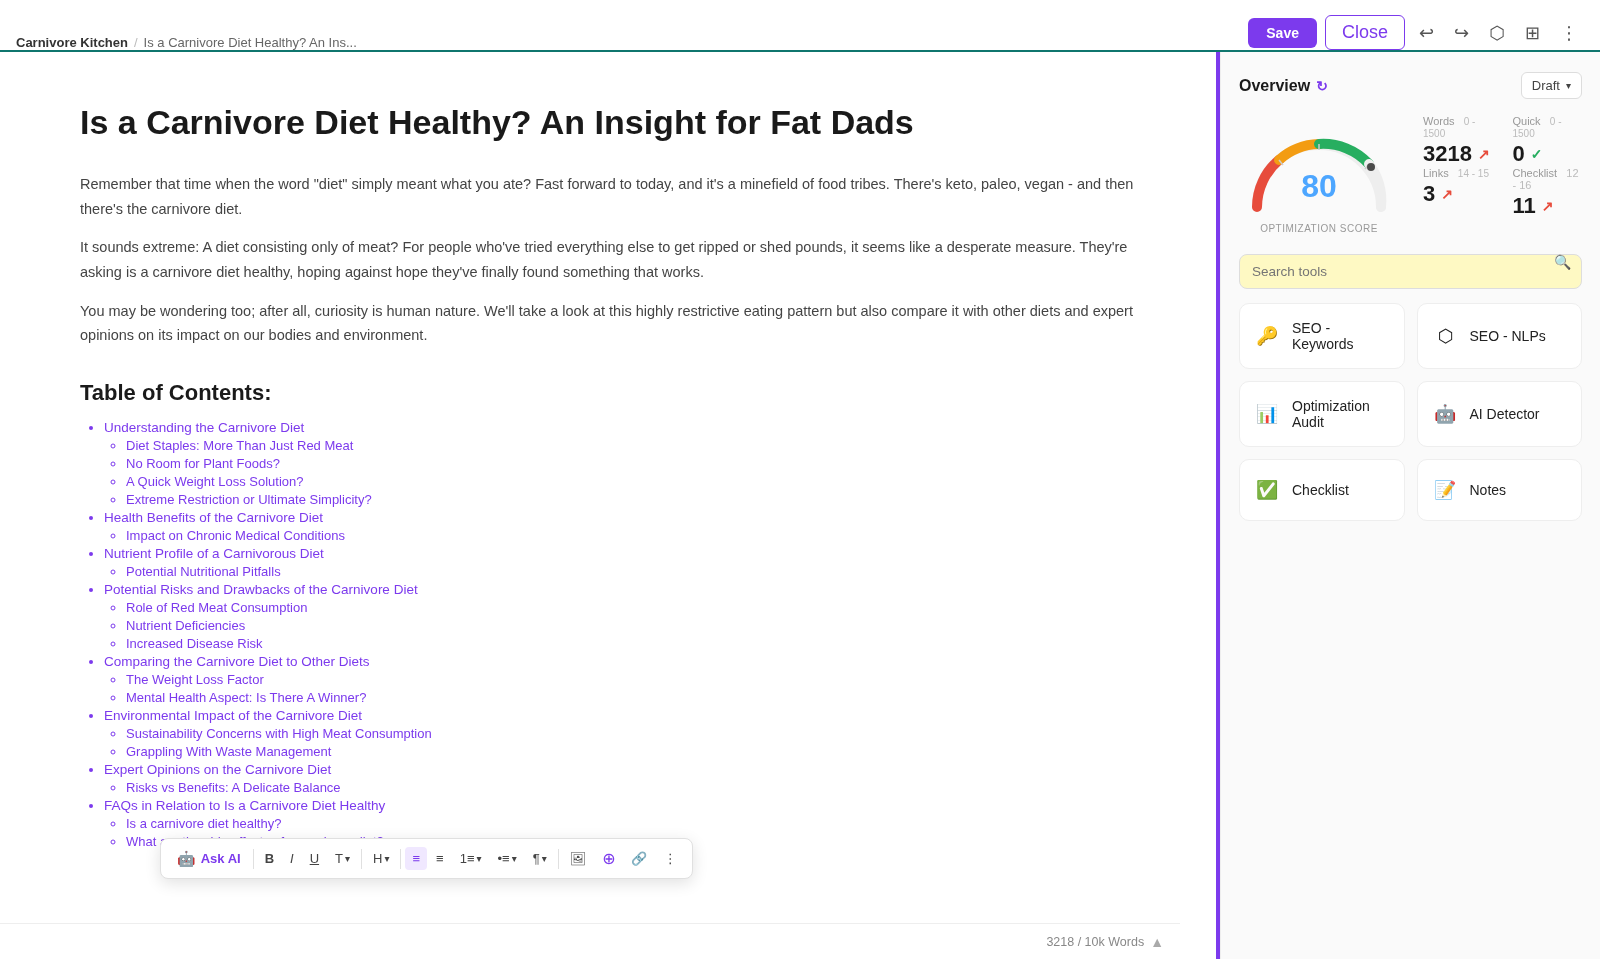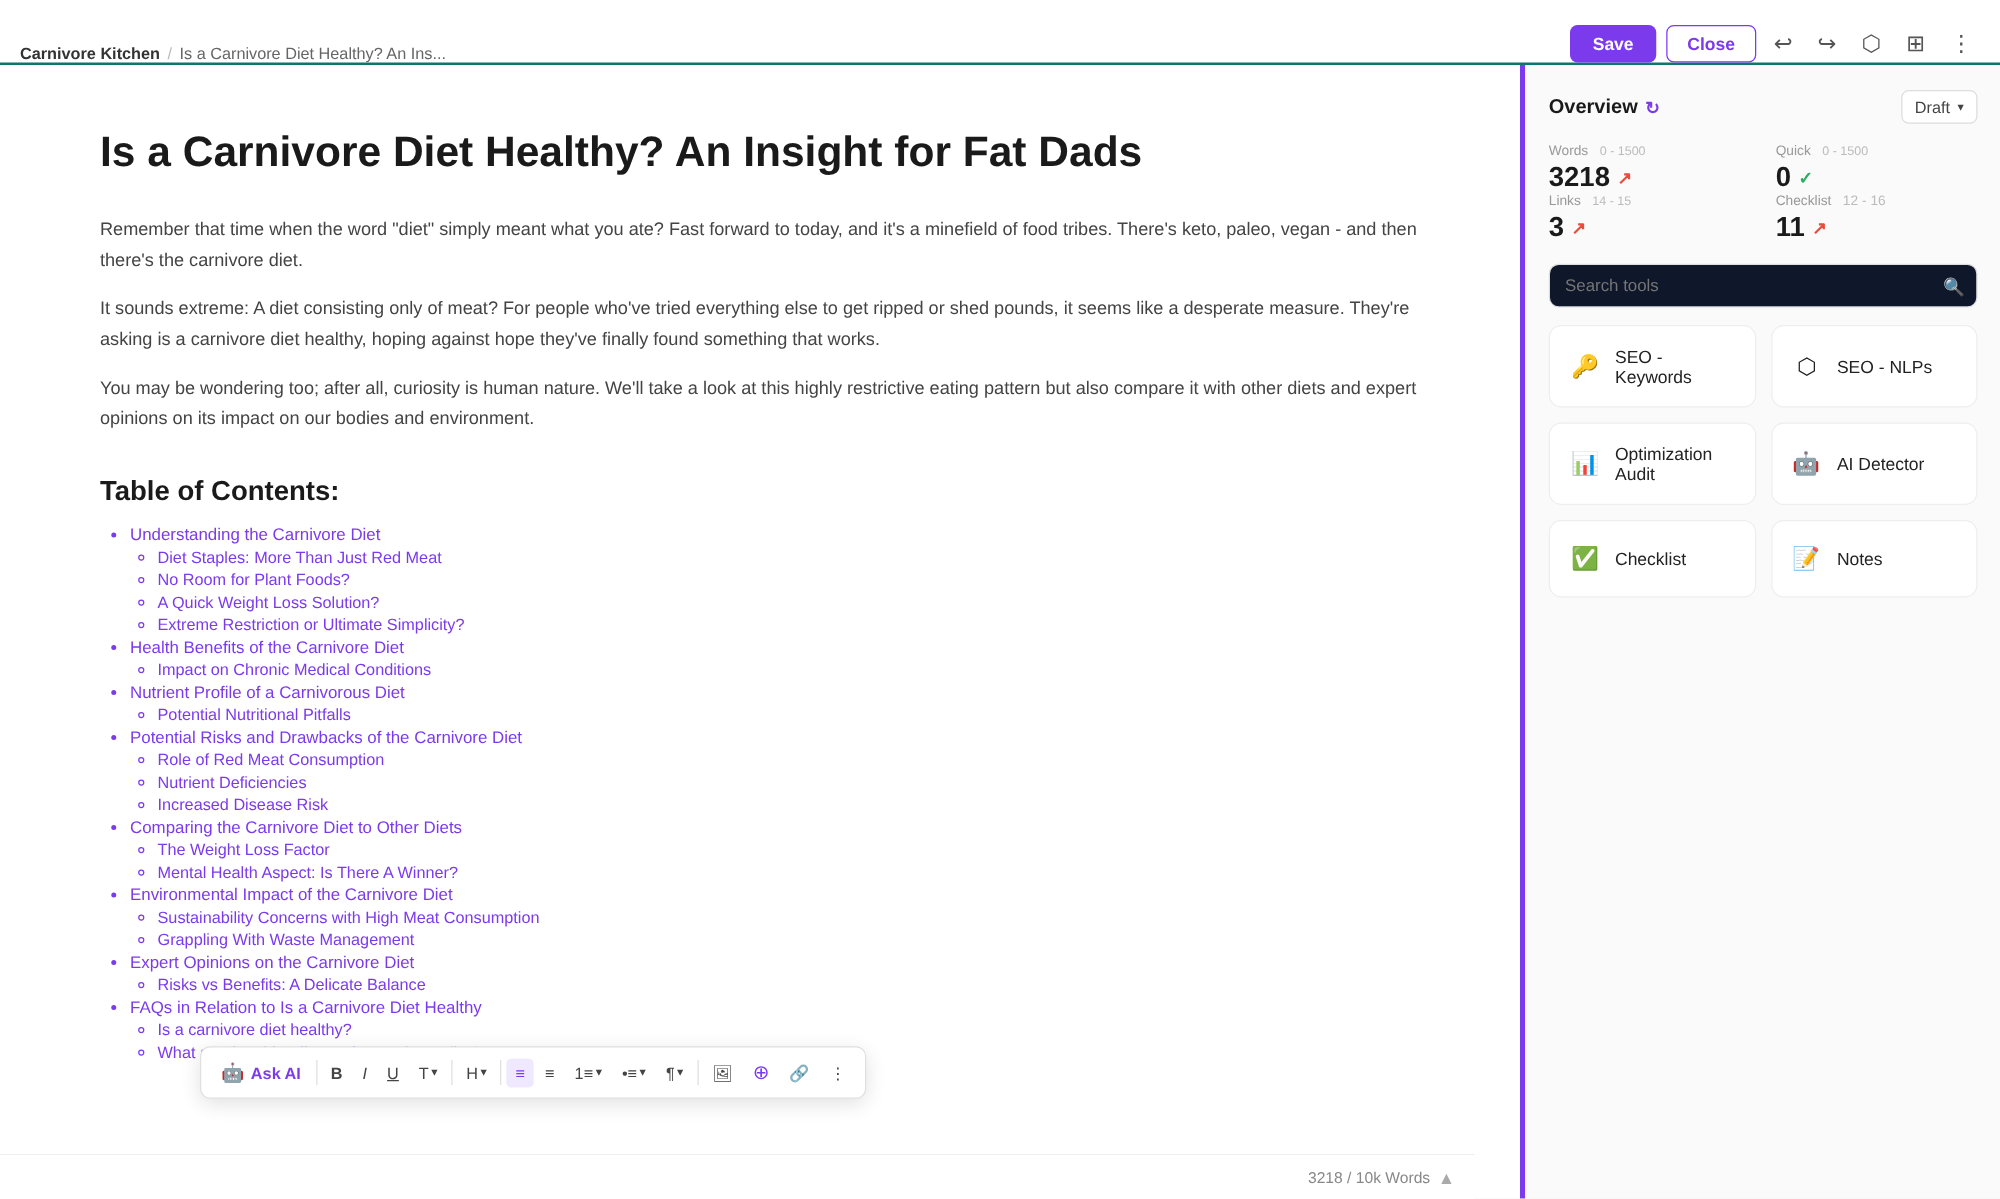--- a/index.html
+++ b/index.html
@@ -51,22 +51,22 @@
       font-size: 14px;
       font-weight: 600;
       cursor: pointer;
     }
     .btn-close {
       background: #fff;
       color: #7c3aed;
       border: 1.5px solid #7c3aed;
       border-radius: 6px;
       padding: 6px 16px;
-      font-size: 14px;
-      font-weight: 700;
+      font-size: 18px;
+      font-weight: 400;
       cursor: pointer;
     }
     .icon-btn {
       background: none;
       border: none;
       cursor: pointer;
       color: #555;
       font-size: 18px;
       padding: 4px 6px;
       border-radius: 4px;
@@ -225,22 +225,23 @@
       position: relative;
       margin-bottom: 14px;
     }
     .search-tools-input {
       width: 100%;
       border: 1px solid #ddd;
       border-radius: 8px;
       padding: 9px 36px 9px 12px;
       font-size: 13.5px;
       color: #888;
-      background: #0f172a;
+      background: #fef9c3;
       outline: none;
+      margin-top: 19px;
     }
     .search-icon-right {
       position: absolute;
       right: 10px;
       top: 50%;
       transform: translateY(-50%);
       color: #bbb;
       font-size: 14px;
     }
 
@@ -508,20 +509,45 @@
         <span>Overview</span>
         <span class="refresh-icon">↻</span>
       </div>
       <div class="draft-select">
         <span>Draft</span>
         <span style="font-size:10px;">▾</span>
       </div>
     </div>
 
     <div class="score-area">
+      <div style="display:flex;flex-direction:column;align-items:center;">
+        <div class="gauge-container">
+          <svg class="gauge-svg" viewBox="0 0 160 95">
+
+            <path d="M 18 85 A 62 62 0 0 1 142 85" fill="none" stroke="#eee" stroke-width="10" stroke-linecap="round"></path>
+
+            <path d="M 18 85 A 62 62 0 0 1 40 38" fill="none" stroke="#e74c3c" stroke-width="10" stroke-linecap="round"></path>
+
+            <path d="M 40 38 A 62 62 0 0 1 80 22" fill="none" stroke="#f39c12" stroke-width="10" stroke-linecap="round"></path>
+
+            <path d="M 80 22 A 62 62 0 0 1 130 42" fill="none" stroke="#27ae60" stroke-width="10" stroke-linecap="round"></path>
+
+            <path d="M 130 42 A 62 62 0 0 1 142 85" fill="none" stroke="#eee" stroke-width="10" stroke-linecap="round"></path>
+
+            <line x1="80" y1="22" x2="80" y2="28" stroke="#ccc" stroke-width="1.5"></line>
+            <line x1="40" y1="38" x2="44" y2="43" stroke="#ccc" stroke-width="1.5"></line>
+            <line x1="130" y1="42" x2="126" y2="47" stroke="#ccc" stroke-width="1.5"></line>
+
+            <circle cx="132" cy="45" r="4" fill="#4a4a4a"></circle>
+
+            <text x="80" y="75" text-anchor="middle" font-size="32" font-weight="700" fill="#4da6ff">80</text>
+          </svg>
+          <div class="gauge-label">OPTIMIZATION SCORE</div>
+        </div>
+      </div>
       <div class="stats-grid">
         <div class="stat-item">
           <div class="stat-label">
             <span>Words</span>
             &nbsp;
             <span style="font-size:10px;color:#bbb;">0 - 1500</span>
           </div>
           <div class="stat-value">
             <span>3218</span>
             <span class="arrow-up">↗</span>

